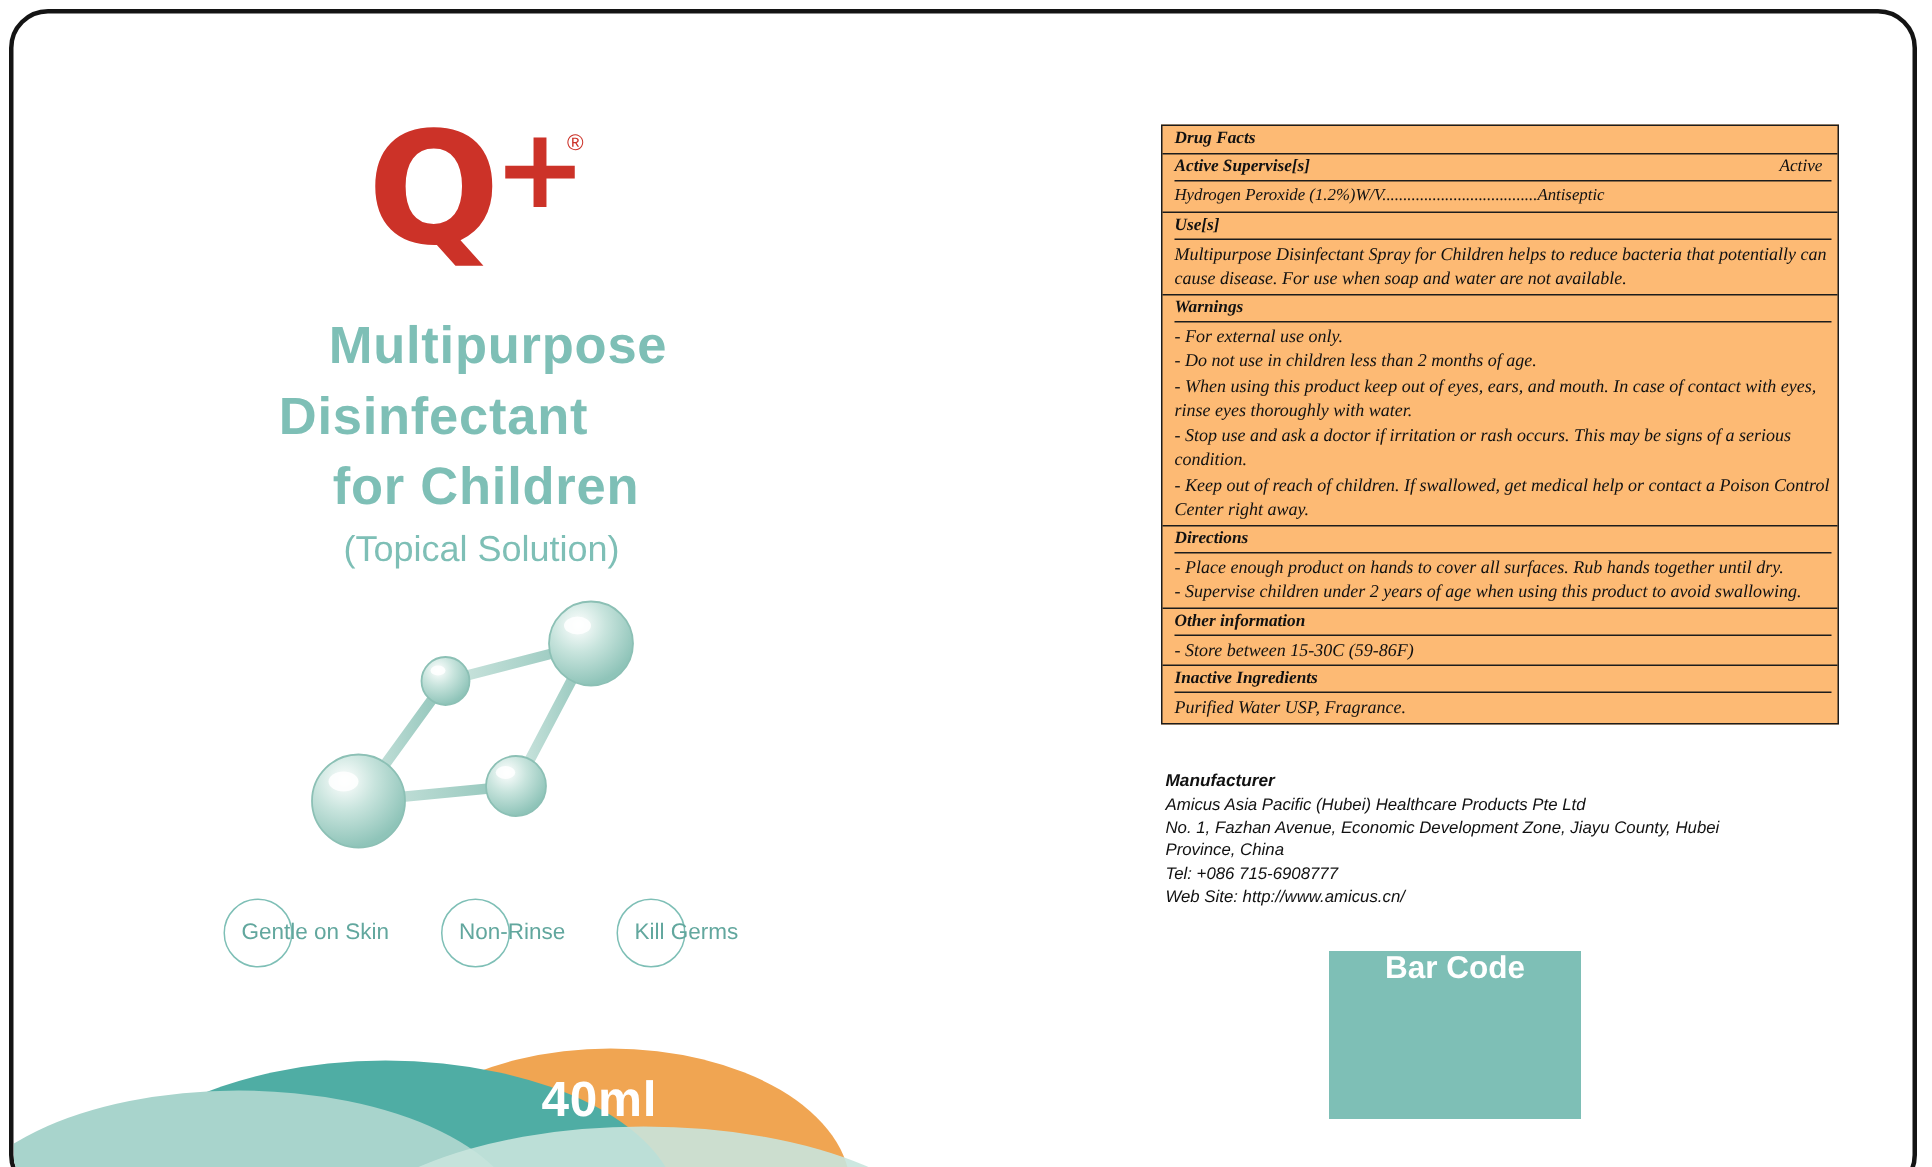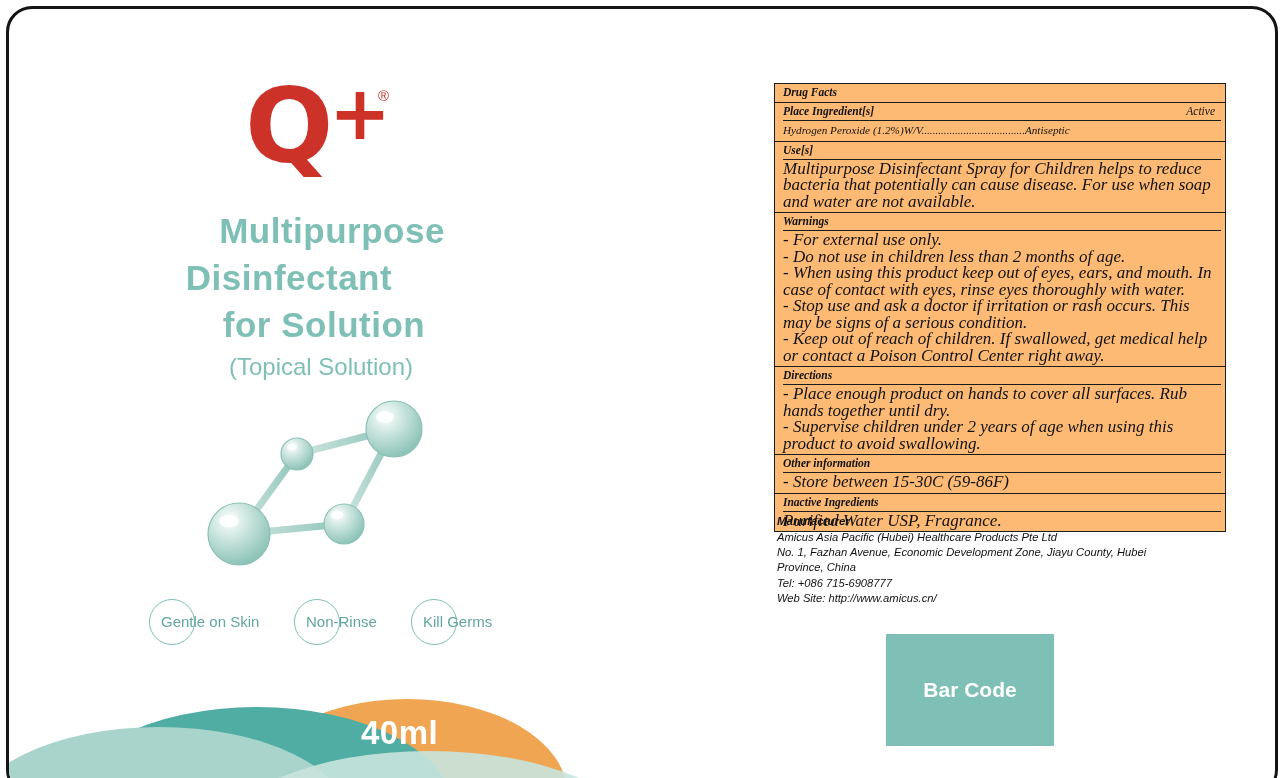--- a/index.html
+++ b/index.html
@@ -198,21 +198,21 @@
     justify-content: space-between;
     align-items: baseline;
   }
   .df-purpose {
     font-size: 11.5px;
     font-style: italic;
     color: #111111;
     padding-right: 6px;
   }
   .df-text {
-    font-size: 17px;
+    font-size: 12px;
     font-style: italic;
     color: #111111;
     line-height: 16.5px;
   }
   .df-line {
     font-size: 11.2px;
     font-style: italic;
     color: #111111;
     line-height: 16.5px;
   }
@@ -244,21 +244,21 @@
 
   
   #barcode {
     position: absolute;
     left: 117px;
     top: 625px;
     width: 168px;
     height: 112px;
     background: #7ebfb6;
     display: flex;
-    align-items: center;
+    align-items: flex-start;
     justify-content: center;
   }
   #barcode-label {
     font-size: 21px;
     font-weight: bold;
     color: #ffffff;
   }
 </style>
 </head>
 <body>
@@ -269,21 +269,21 @@
 
     <div id="logo-wrap">
       <div id="logo-q">Q</div>
       <div id="logo-plus">+</div>
       <div id="logo-reg">®</div>
     </div>
 
     <div id="title-block">
       <div class="title-line" id="title-line-1">Multipurpose</div>
       <div class="title-line" id="title-line-2">Disinfectant</div>
-      <div class="title-line" id="title-line-3">for Solution</div>
+      <div class="title-line" id="title-line-3">for Children</div>
       <div id="title-sub">(Topical Solution)</div>
     </div>
 
     <div id="molecule">
       <svg width="300" height="200" viewBox="0 0 300 200">
         <defs>
           <radialGradient id="sphereGrad" cx="35%" cy="28%" r="72%">
             <stop offset="0%" stop-color="#ffffff"></stop>
             <stop offset="45%" stop-color="#c8e4dd"></stop>
             <stop offset="100%" stop-color="#8fc4b9"></stop>
@@ -340,21 +340,21 @@
   <div id="right-panel">
 
     <div id="drug-facts">
 
       <div class="df-section">
         <div class="df-title">Drug Facts</div>
       </div>
 
       <div class="df-section">
         <div class="df-heading-row">
-          <div class="df-title">Place Ingredient[s]</div>
+          <div class="df-title">Active Supervise[s]</div>
           <div class="df-purpose">Active</div>
         </div>
         <div class="df-hairline"></div>
         <div class="df-line">Hydrogen Peroxide (1.2%)W/V.....................................Antiseptic</div>
       </div>
 
       <div class="df-section">
         <div class="df-title">Use[s]</div>
         <div class="df-hairline"></div>
         <div class="df-text">Multipurpose Disinfectant Spray for Children helps to reduce bacteria that potentially can cause disease. For use when soap and water are not available.</div>

